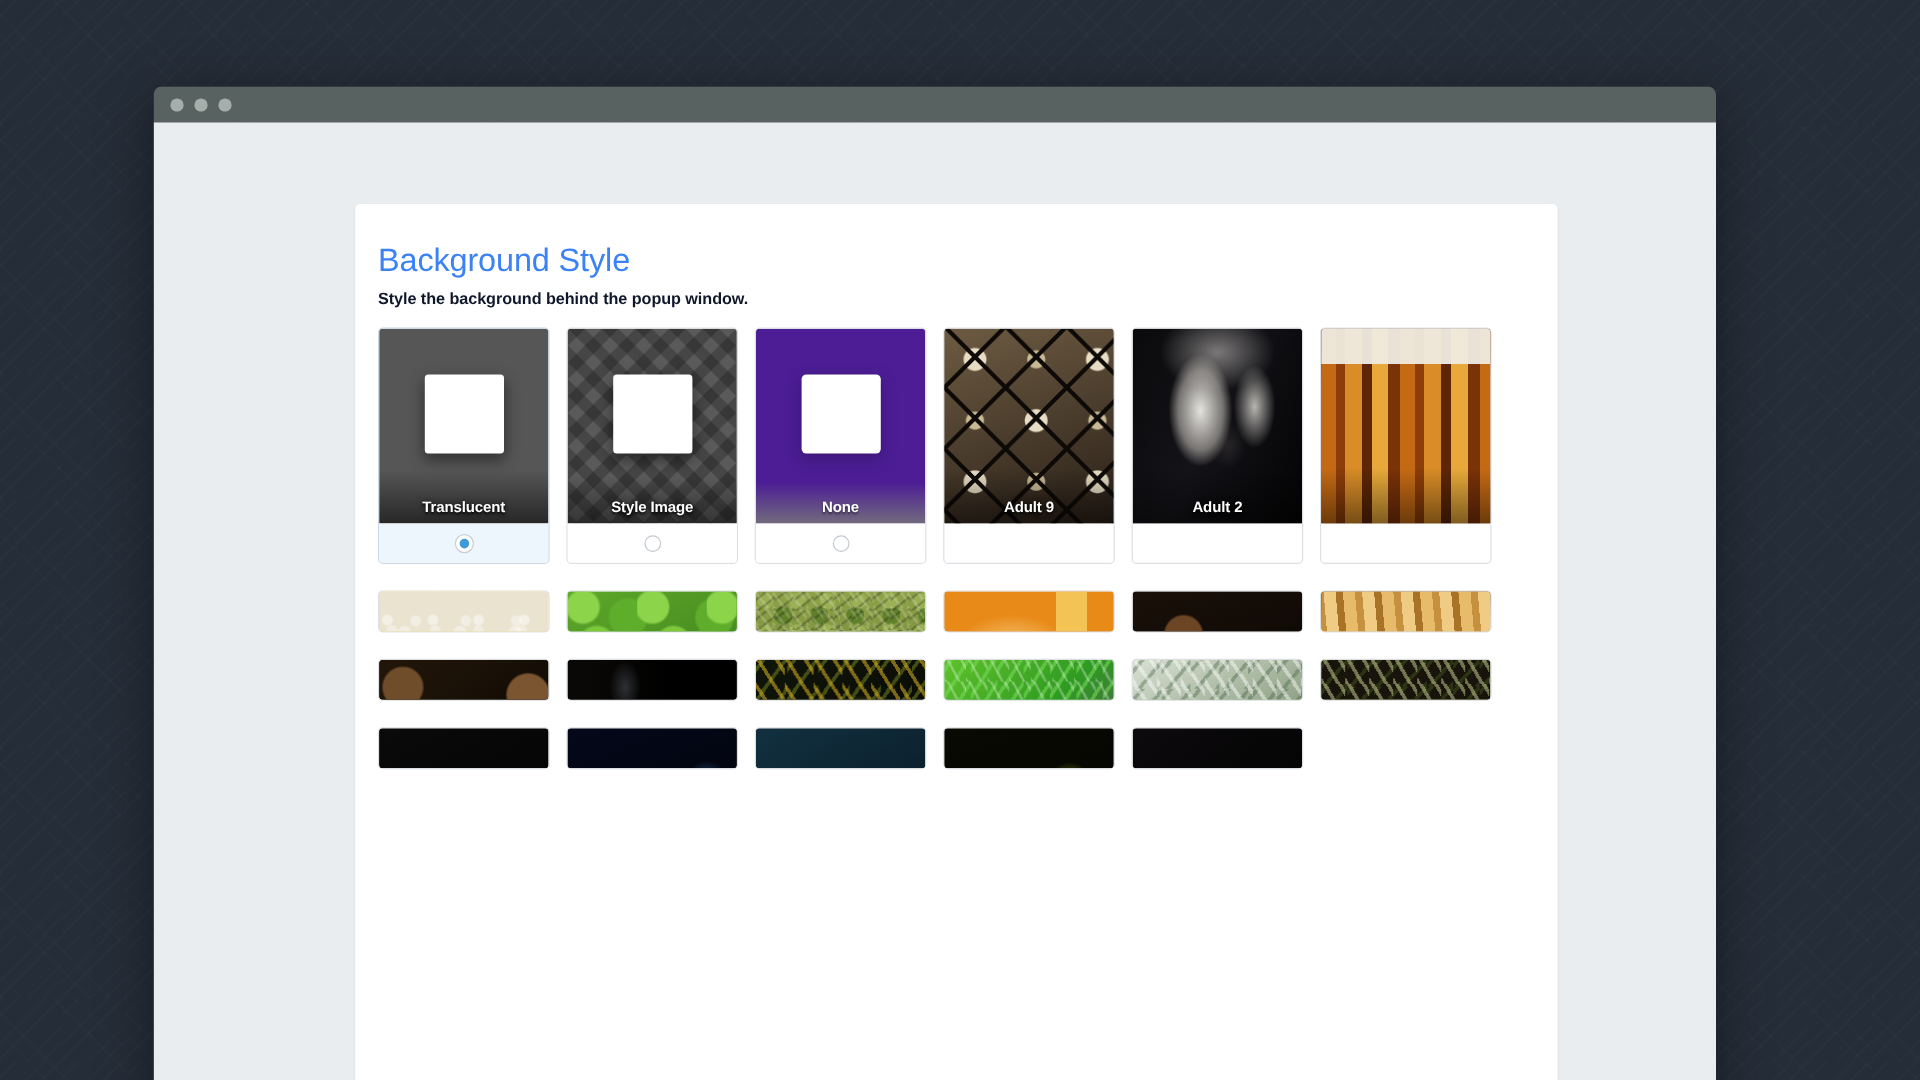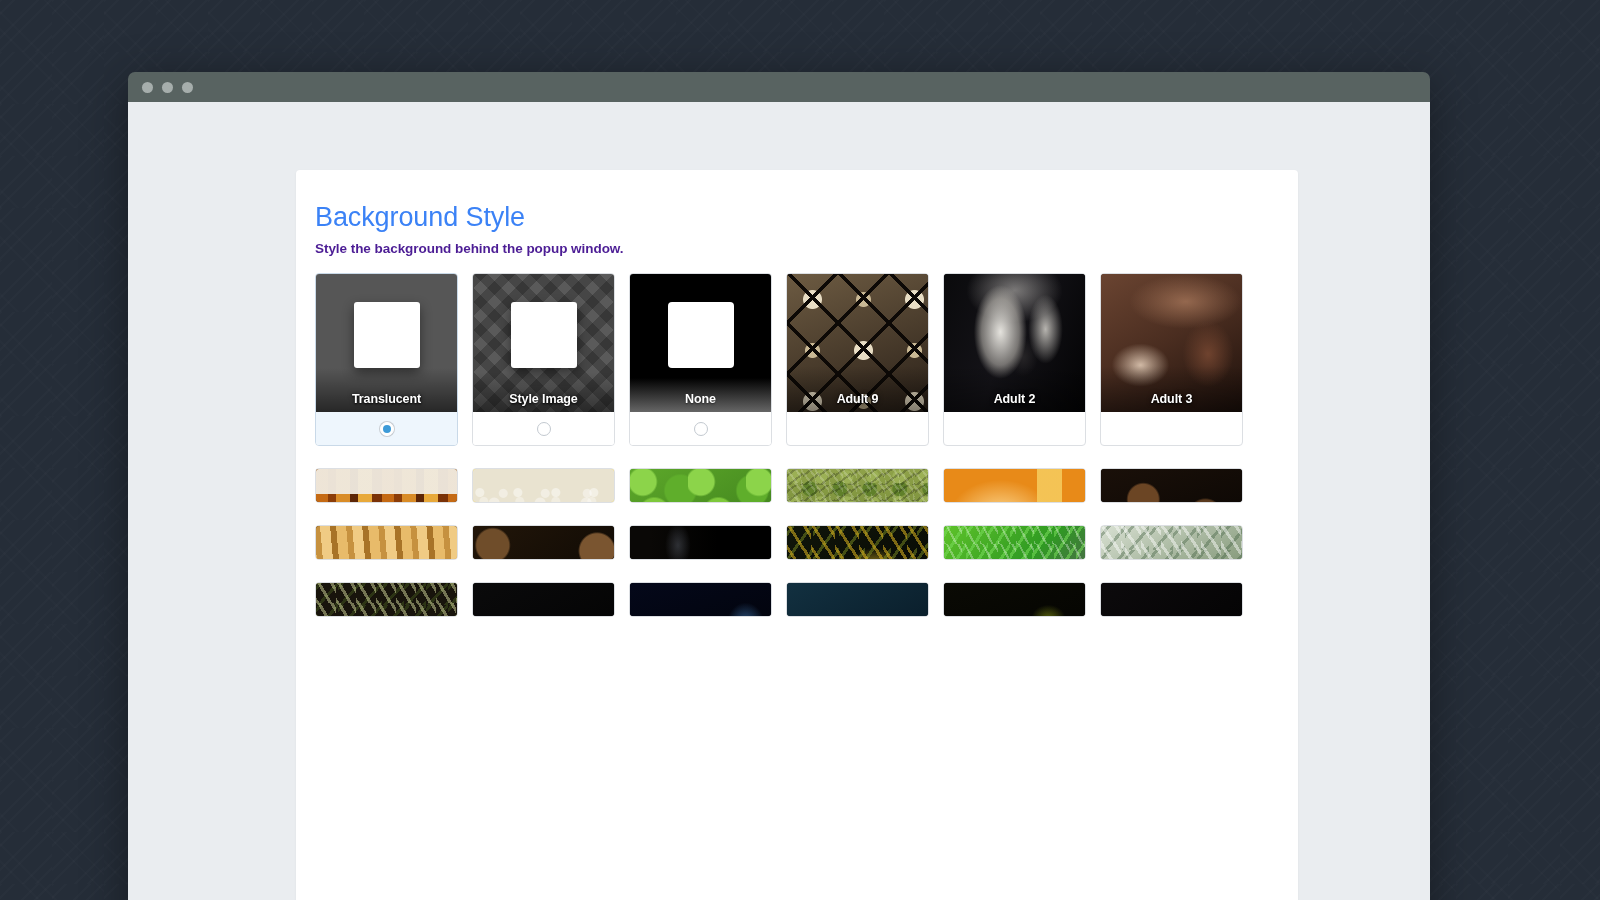--- a/index.html
+++ b/index.html
@@ -94,21 +94,21 @@
     font-size: 27px;
     font-weight: 400;
     color: #3b82f6;
     letter-spacing: -0.1px;
     line-height: 1.15;
   }
   #page-subtitle {
     margin-top: 8px;
     font-size: 13.5px;
     font-weight: 700;
-    color: #4c1d95;
+    color: #0f172a;
     letter-spacing: -0.05px;
   }
 
   
   #style-grid {
     margin-top: 17px;
     padding: 0 19px;
     display: grid;
     grid-template-columns: repeat(6, 143px);
     gap: 22px 14px;
@@ -120,21 +120,21 @@
     border-radius: 4px;
     background: #fff;
     overflow: hidden;
     cursor: pointer;
     position: relative;
   }
   .style-card.is-selected { border-color: #c9d9e8; }
 
   .card-thumb {
     position: relative;
-    height: 138px;
+    height: 162px;
     overflow: hidden;
     display: block;
     background-color: #555;
   }
 
   .card-label {
     position: absolute;
     left: 0; right: 0;
     bottom: 6px;
     text-align: center;
@@ -214,21 +214,21 @@
     border-radius: 3px;
     box-shadow: 0 5px 12px rgba(0,0,0,.45);
   }
   .thumb-custom::after {
     content: "";
     position: absolute;
     left: 0; right: 0; bottom: 0; height: 40px;
     background: linear-gradient(to bottom, rgba(0,0,0,0), rgba(0,0,0,.42));
   }
 
-  .thumb-none { background: #000000; }
+  .thumb-none { background: #4c1d95; }
   .thumb-none::before {
     content: "";
     position: absolute;
     left: 50%; top: 44%;
     transform: translate(-50%,-50%);
     width: 66px; height: 66px;
     background: #fff;
     border-radius: 4px;
     box-shadow: 0 4px 14px rgba(0,0,0,.22), 0 0 0 1px rgba(0,0,0,.04);
   }
@@ -540,28 +540,20 @@
           </div>
           <div class="style-card">
             <div class="card-thumb ph-adult2 ph">
               <div class="card-label">Adult 2</div>
             </div>
             <div class="card-footer">
               <span class="radio"></span>
             </div>
           </div>
           <div class="style-card">
-            <div class="card-thumb ph-adult3 ph">
-              <div class="card-label">Adult 3</div>
-            </div>
-            <div class="card-footer">
-              <span class="radio"></span>
-            </div>
-          </div>
-          <div class="style-card">
             <div class="card-thumb ph-beer1 ph"></div>
             <div class="card-footer">
               <span class="radio"></span>
             </div>
           </div>
           <div class="style-card">
             <div class="card-thumb ph-beer2 ph"></div>
             <div class="card-footer">
               <span class="radio"></span>
             </div>

